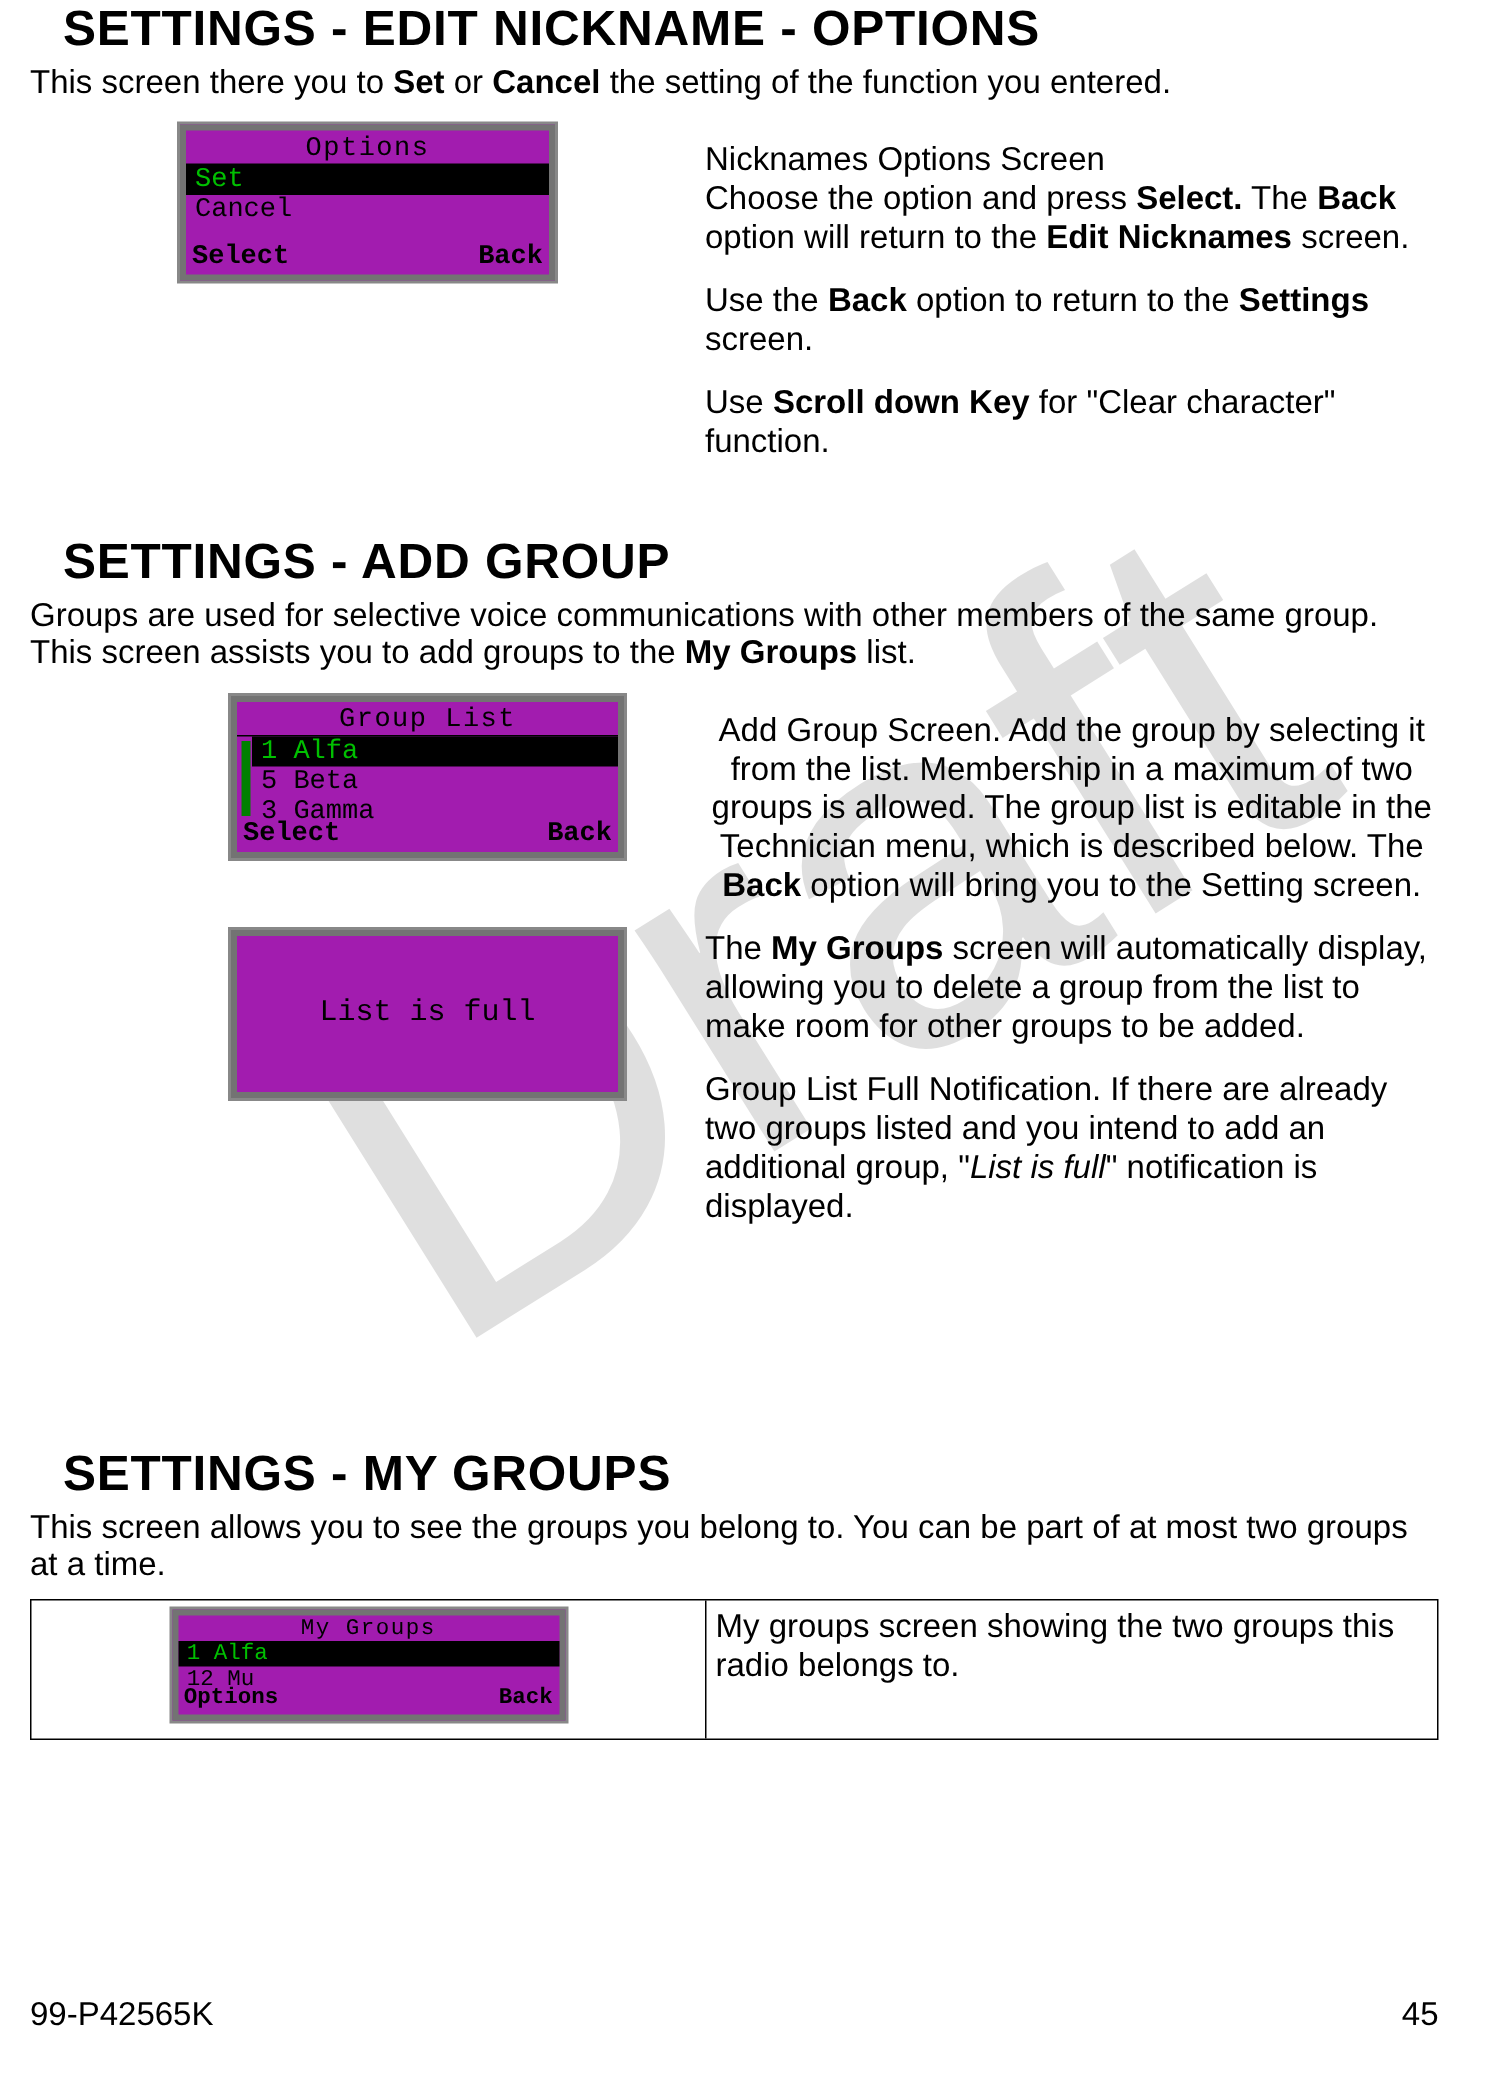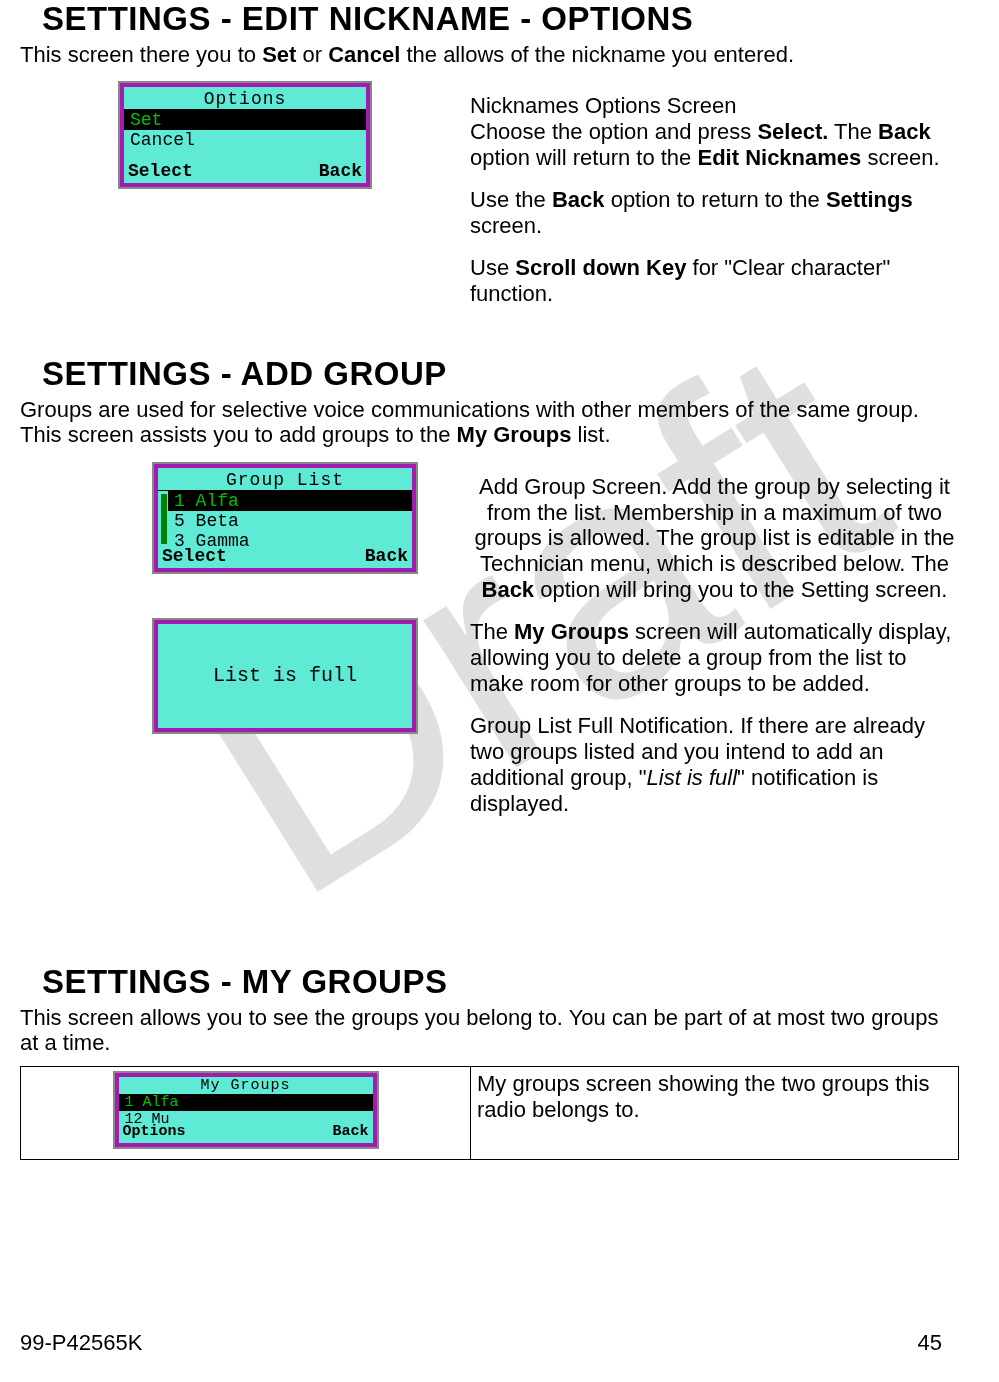--- a/index.html
+++ b/index.html
@@ -65,22 +65,22 @@
     font-size: 22px;
     line-height: 1.18;
   }
   .right-col p { margin: 16px 0 14px 0; }
   .right-col p:last-child { margin-bottom: 0; }
   .b { font-weight: bold; }
   .i { font-style: italic; }
 
   
   .device {
-    background: #5eead4;
-    border: 4px solid #a21caf;
+    background: #a21caf;
+    border: 4px solid #737373;
     box-shadow: 0 0 0 2px #888;
     box-sizing: border-box;
     position: relative;
     font-family: "Courier New", monospace;
     color: #000;
     margin-left: 100px;
   }
   .dev-small { width: 250px; height: 104px; }
   .dev-med   { width: 262px; height: 108px; margin-left: 80px; }
   .dev-med2  { width: 262px; height: 112px; margin-left: 80px; }
@@ -154,39 +154,39 @@
     justify-content: center;
     align-items: flex-start;
     padding: 6px 0 12px 0;
   }
   .bordered-row .cell.right { flex: 1; }
 
   .footer {
     position: absolute;
     bottom: 26px;
     left: 20px;
-    right: 57px;
+    right: 40px;
     display: flex;
     justify-content: space-between;
     font-size: 22px;
   }
   .big-gap { height: 70px; }
   .med-gap { height: 30px; }
 </style>
 </head>
 <body>
 
 <div class="page">
   <div class="watermark">Draft</div>
 
   <div class="content">
 
     <h1 class="section">SETTINGS - EDIT NICKNAME - OPTIONS</h1>
     <p class="intro">
-      <span>This screen there you to </span><span class="b">Set</span><span> or </span><span class="b">Cancel</span><span> the allows of the nickname you entered.</span>
+      <span>This screen there you to </span><span class="b">Set</span><span> or </span><span class="b">Cancel</span><span> the setting of the function you entered.</span>
     </p>
 
     <div class="two-col">
       <div class="left-col">
         <div class="device dev-small">
           <div class="dev-title">Options</div>
           <div class="dev-divline"></div>
           <div class="dev-row sel">Set</div>
           <div class="dev-row">Cancel</div>
           <div class="dev-soft">

